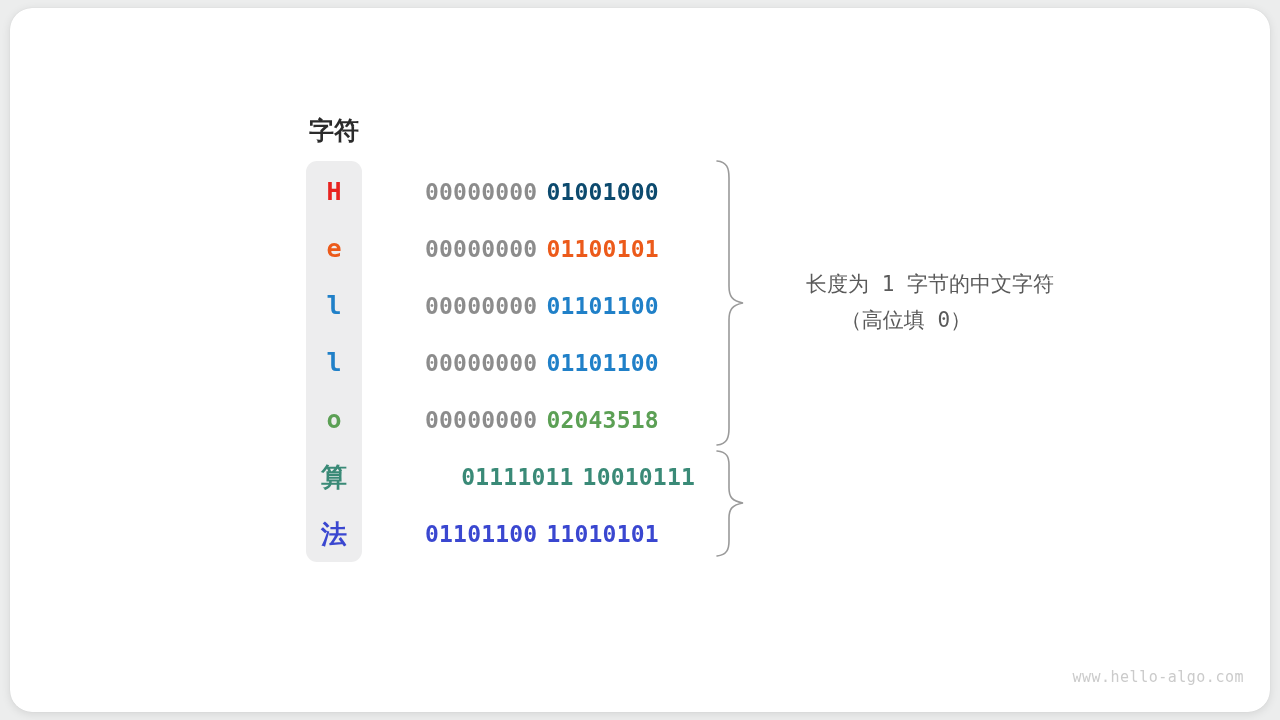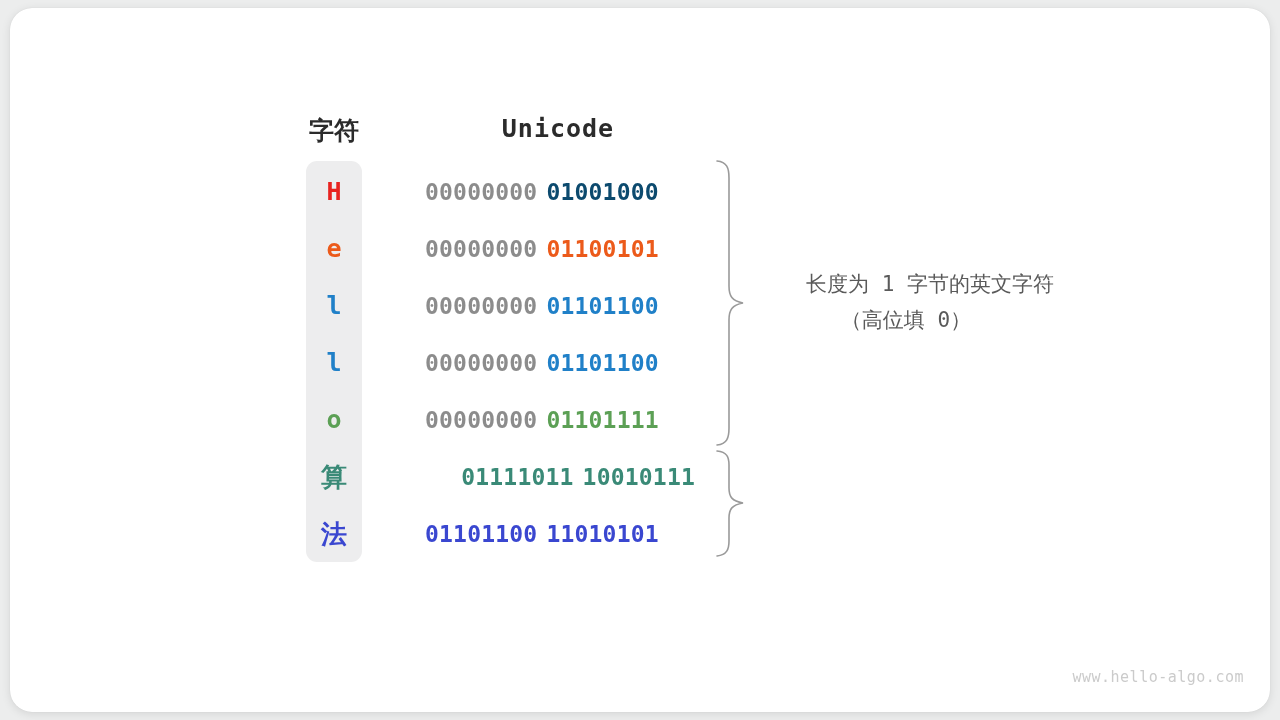--- a/index.html
+++ b/index.html
@@ -111,53 +111,52 @@
   }
 </style>
 </head>
 <body>
 
 <div class="card"></div>
 
 <div class="stage">
 
   <div class="hdr hdr-char">字符</div>
-  <div class="hdr hdr-unicode">Unicode</div>
 
   <div class="charcol"></div>
 
   <div id="rows-host">
       <div class="charcell" style="top: 177px; color: rgb(232, 35, 31);">H</div>
       <div class="binrow" style="top: 177px;"><span class="bin-hi">00000000</span><span class="bin-gap"></span><span style="color: #0c4a6e;">01001000</span></div>
       <div class="charcell" style="top: 234px; color: rgb(236, 90, 26);">e</div>
       <div class="binrow" style="top: 234px;"><span class="bin-hi">00000000</span><span class="bin-gap"></span><span style="color: rgb(236, 90, 26);">01100101</span></div>
       <div class="charcell" style="top: 291px; color: rgb(32, 128, 200);">l</div>
       <div class="binrow" style="top: 291px;"><span class="bin-hi">00000000</span><span class="bin-gap"></span><span style="color: rgb(32, 128, 200);">01101100</span></div>
       <div class="charcell" style="top: 348px; color: rgb(32, 128, 200);">l</div>
       <div class="binrow" style="top: 348px;"><span class="bin-hi">00000000</span><span class="bin-gap"></span><span style="color: rgb(32, 128, 200);">01101100</span></div>
       <div class="charcell" style="top: 405px; color: rgb(92, 160, 85);">o</div>
-      <div class="binrow" style="top: 405px;"><span class="bin-hi">00000000</span><span class="bin-gap"></span><span style="color: rgb(92, 160, 85);">01101111</span></div>
+      <div class="binrow" style="top: 405px;"><span class="bin-hi">00000000</span><span class="bin-gap"></span><span style="color: rgb(92, 160, 85);">02043518</span></div>
       <div class="charcell cjk" style="top: 462px; color: rgb(58, 138, 119);">算</div>
       <div class="binrow" style="top: 462px; text-align: right;"><span class="bin-hi" style="color: rgb(58, 138, 119);">01111011</span><span class="bin-gap"></span><span style="color: rgb(58, 138, 119);">10010111</span></div>
       <div class="charcell cjk" style="top: 519px; color: rgb(58, 71, 208);">法</div>
       <div class="binrow" style="top: 519px;"><span class="bin-hi" style="color: rgb(58, 71, 208);">01101100</span><span class="bin-gap"></span><span style="color: rgb(58, 71, 208);">11010101</span></div>
     </div>
 
   <svg class="brace" style="left:713px; top:158px;" width="36" height="290" viewBox="0 0 36 290">
     <path d="M4 3 C14 4, 16 10, 16 20 L16 128 C16 138, 19 143, 30 145
              C19 147, 16 152, 16 162 L16 270 C16 280, 14 286, 4 287" fill="none" stroke="#9a9a9a" stroke-width="1.6" stroke-linecap="round"></path>
   </svg>
 
   <svg class="brace" style="left:713px; top:448px;" width="36" height="112" viewBox="0 0 36 112">
     <path d="M4 3 C14 4, 16 9, 16 17 L16 40 C16 49, 19 53, 30 55
              C19 57, 16 61, 16 70 L16 93 C16 101, 14 107, 4 108" fill="none" stroke="#9a9a9a" stroke-width="1.6" stroke-linecap="round"></path>
   </svg>
 
   <div class="anno anno-1">
-    <span>长度为</span><span class="mono">&nbsp;</span><span class="mono">1</span><span class="mono">&nbsp;</span><span>字节的英文字符</span>
+    <span>长度为</span><span class="mono">&nbsp;</span><span class="mono">1</span><span class="mono">&nbsp;</span><span>字节的中文字符</span>
   </div>
   <div class="anno anno-1b">
     <span>（高位填</span><span class="mono">&nbsp;</span><span class="mono">0</span><span>）</span>
   </div>
 
   <div class="watermark">www.hello-algo.com</div>
 
 </div>
 
 </body></html>

